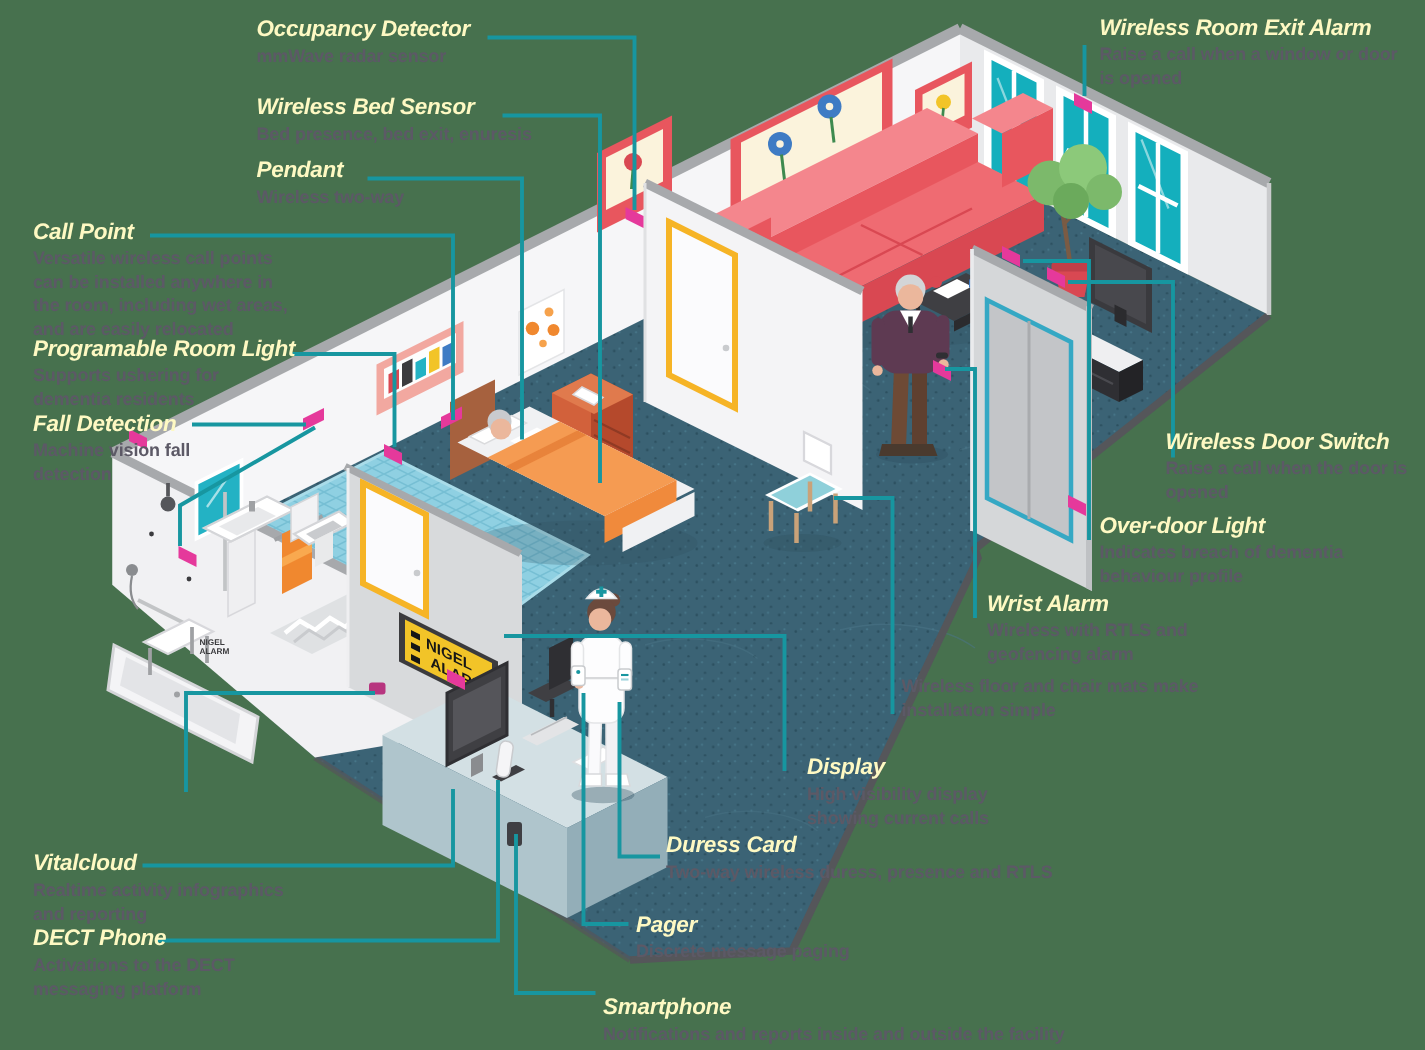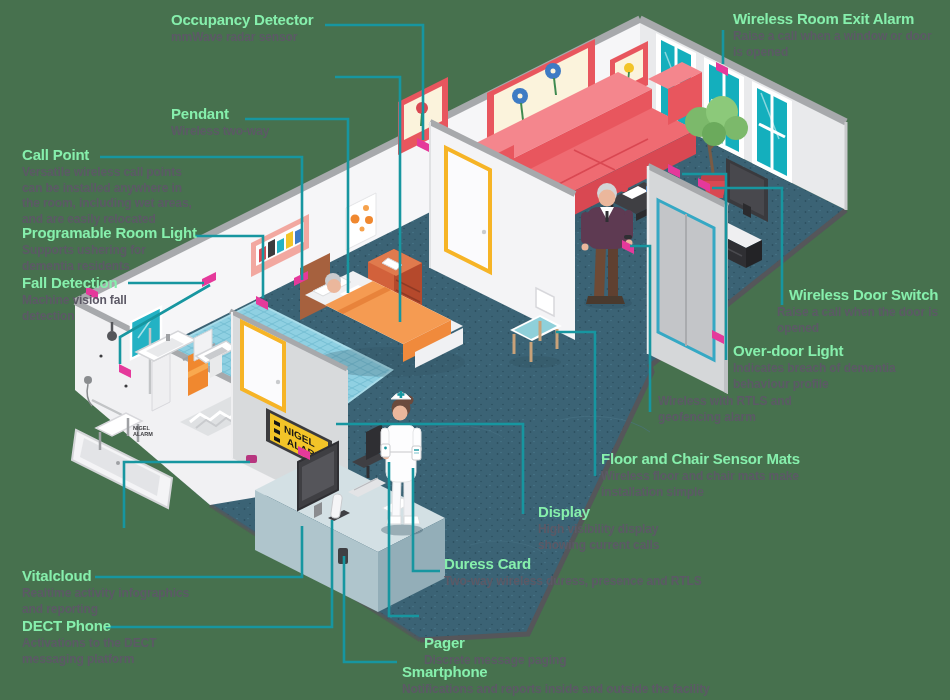--- a/index.html
+++ b/index.html
@@ -1,23 +1,23 @@
 <!DOCTYPE html>
 <html><head>
 <meta charset="utf-8">
 <style>
   html,body{margin:0;padding:0;background:#47714E;}
   .stage{position:relative;width:950px;height:700px;background:#47714E;overflow:hidden;
          font-family:"Liberation Sans",sans-serif;}
   .scene{position:absolute;left:0;top:0;}
   .lbl{position:absolute;}
-  .lbl h3{margin:0 0 2px 0;font-size:15px;line-height:17px;font-weight:700;color:#86efac;
-          letter-spacing:-0.2px;white-space:nowrap;}
+  .lbl h3{margin:0 0 2px 0;font-size:15px;line-height:17px;font-weight:700;color:#fef9c3;
+          letter-spacing:-0.2px;white-space:nowrap;font-style:italic;}
   .lbl p{margin:0;font-size:12px;line-height:15.5px;font-weight:700;color:#5C5966;letter-spacing:-0.1px;}
-  .lbl.right-offset h3{margin-left:12px;}
+  .lbl.right-offset h3{margin-left:0;}
 </style>
 </head>
 <body>
 
 <div class="stage">
 
 <svg class="scene" width="950" height="700" viewBox="0 0 950 700">
   <defs>
     <pattern id="cpt" width="11" height="11" patternUnits="userSpaceOnUse">
       <rect width="11" height="11" fill="#3B6375"></rect>
@@ -403,20 +403,24 @@
     <polyline points="726,360 726,174 682,174"></polyline>
     <polyline points="782,305 782,188 712,188"></polyline>
     <polyline points="723,30 723,64"></polyline>
   </g>
 </svg>
 
 <div class="lbl" style="left:171px;top:11px;width:230px">
   <h3>Occupancy Detector</h3>
   <p>mmWave radar sensor</p>
 </div>
+<div class="lbl" style="left:171px;top:63px;width:270px">
+  <h3>Wireless Bed Sensor</h3>
+  <p>Bed presence, bed exit, enuresis</p>
+</div>
 <div class="lbl" style="left:22px;top:146px;width:175px">
   <h3>Call Point</h3>
   <p>Versatile wireless call points can be installed anywhere in the room, including wet areas, and are easily relocated</p>
 </div>
 <div class="lbl" style="left:171px;top:105px;width:200px">
   <h3>Pendant</h3>
   <p>Wireless two-way</p>
 </div>
 <div class="lbl" style="left:22px;top:224px;width:160px">
   <h3>Programable Room Light</h3>
@@ -431,37 +435,37 @@
   <p>Realtime activity infographics and reporting</p>
 </div>
 <div class="lbl" style="left:22px;top:617px;width:170px">
   <h3>DECT Phone</h3>
   <p>Activations to the DECT messaging platform</p>
 </div>
 <div class="lbl" style="left:402px;top:663px;width:490px">
   <h3>Smartphone</h3>
   <p>Notifications and reports inside and outside the facility</p>
 </div>
-<div class="lbl" style="left:424px;top:634px;width:300px">
+<div class="lbl" style="left:424px;top:608px;width:300px">
   <h3>Pager</h3>
   <p>Discrete message paging</p>
 </div>
 <div class="lbl" style="left:444px;top:555px;width:470px">
   <h3>Duress Card</h3>
   <p>Two-way wireless duress, presence and RTLS</p>
 </div>
 <div class="lbl" style="left:538px;top:503px;width:170px">
   <h3>Display</h3>
   <p>High visibility display showing current calls</p>
 </div>
 <div class="lbl" style="left:601px;top:450px;width:200px">
-  <h3>Floor and Chair Sensor Mats</h3>
   <p>Wireless floor and chair mats make installation simple</p>
 </div>
 <div class="lbl" style="left:658px;top:394px;width:175px">
+  <h3>Wrist Alarm</h3>
   <p>Wireless with RTLS and geofencing alarm</p>
 </div>
 <div class="lbl" style="left:733px;top:342px;width:205px">
   <h3>Over-door Light</h3>
   <p>Indicates breach of dementia behaviour profile</p>
 </div>
 <div class="lbl right-offset" style="left:777px;top:286px;width:170px">
   <h3>Wireless Door Switch</h3>
   <p>Raise a call when the door is opened</p>
 </div>

